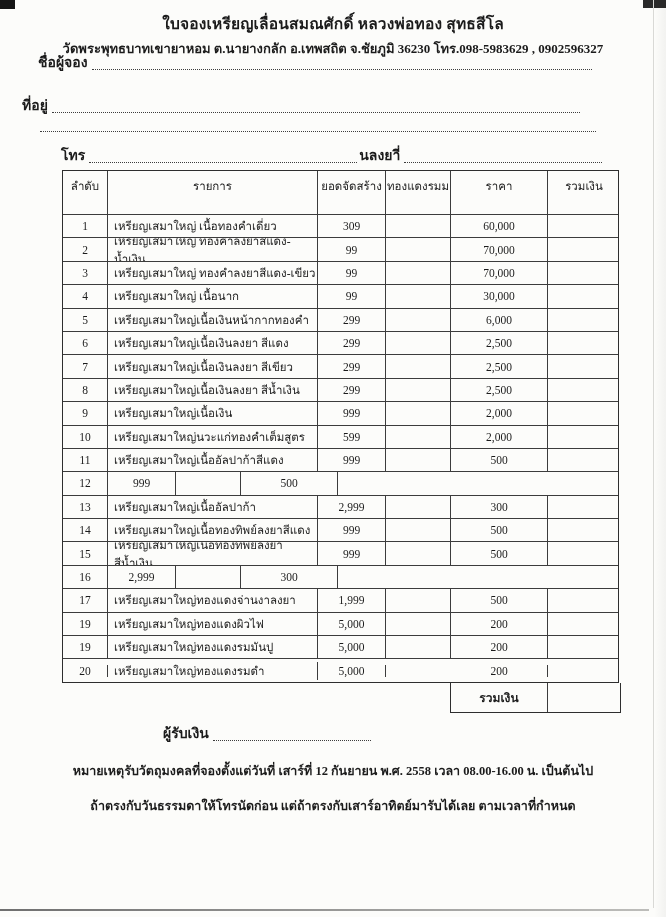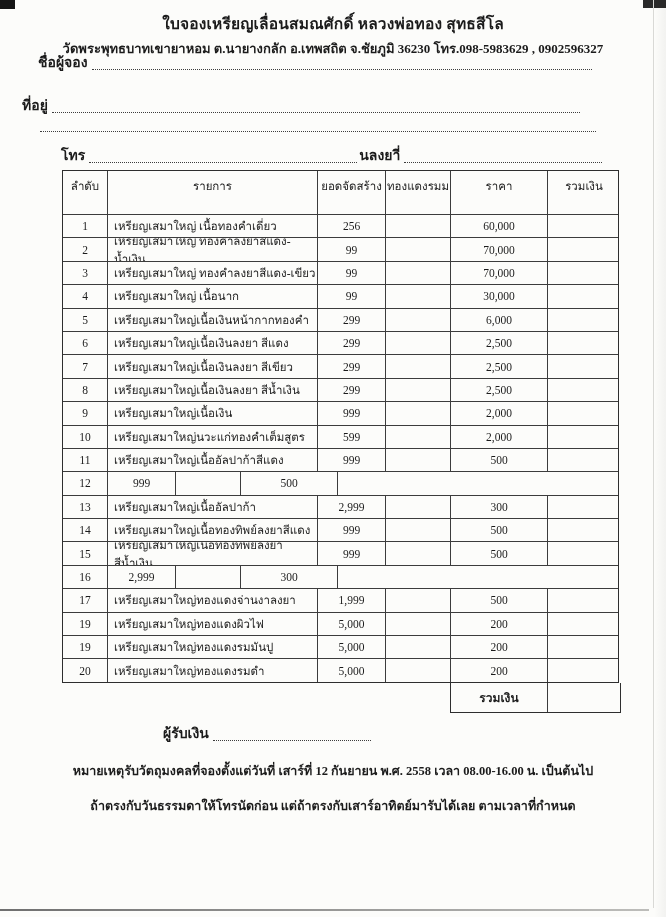--- a/index.html
+++ b/index.html
@@ -20,21 +20,21 @@
   .doc-address{position:absolute;top:38px;left:0;width:666px;text-align:center;font-size:13px;font-weight:bold;}
   
   .fline{position:absolute;display:flex;align-items:flex-end;font-size:14px;font-weight:bold;}
   .fline .lbl{white-space:nowrap;padding-right:2px;}
   .leader{flex:1;border-bottom:1.7px dotted #3d3d3d;height:1em;margin:0 2px 3px 2px;}
   .leader.fixed{flex:none;}
   
   .order-table{position:absolute;left:25px;top:170px;width:557px;margin-left:37px;}
   .grid{border:1.6px solid #2e2e2e;}
   .t-row{display:flex;border-bottom:1px solid #3c3c3c;}
-  .t-row:last-child{border-bottom:none;}
+  .t-row:last-child{border-bottom:none;align-items:center;}
   .t-cell{border-right:1px solid #3c3c3c;display:flex;align-items:center;justify-content:center;
           font-size:11.5px;box-sizing:border-box;overflow:hidden;}
   .t-cell:last-child{border-right:none;}
   .c-no{width:45px;flex:none;}
   .c-item{width:210px;flex:none;justify-content:flex-start;padding-left:6px;}
   .c-made{width:68px;flex:none;}
   .c-qty{width:65px;flex:none;}
   .c-price{width:97px;flex:none;}
   .c-total{width:72px;flex:none;}
   .head .t-cell{height:43px;align-items:flex-start;padding-top:6px;font-size:11.5px;}
@@ -86,21 +86,21 @@
       <div class="t-cell c-item" style="justify-content:center;padding-left:0;">รายการ</div>
       <div class="t-cell c-made">ยอดจัดสร้าง</div>
       <div class="t-cell c-qty">ทองแดงรมม</div>
       <div class="t-cell c-price">ราคา</div>
       <div class="t-cell c-total">รวมเงิน</div>
     </div>
     <div class="body-rows">
   <div class="t-row">
     <div class="t-cell c-no">1</div>
     <div class="t-cell c-item">เหรียญเสมาใหญ่ เนื้อทองคำเดี่ยว</div>
-    <div class="t-cell c-made">256</div>
+    <div class="t-cell c-made">309</div>
     <div class="t-cell c-qty"></div>
     <div class="t-cell c-price">60,000</div>
     <div class="t-cell c-total"></div>
   </div>
 
   <div class="t-row">
     <div class="t-cell c-no">2</div>
     <div class="t-cell c-item">เหรียญเสมาใหญ่ ทองคำลงยาสีแดง-น้ำเงิน</div>
     <div class="t-cell c-made">99</div>
     <div class="t-cell c-qty"></div>

